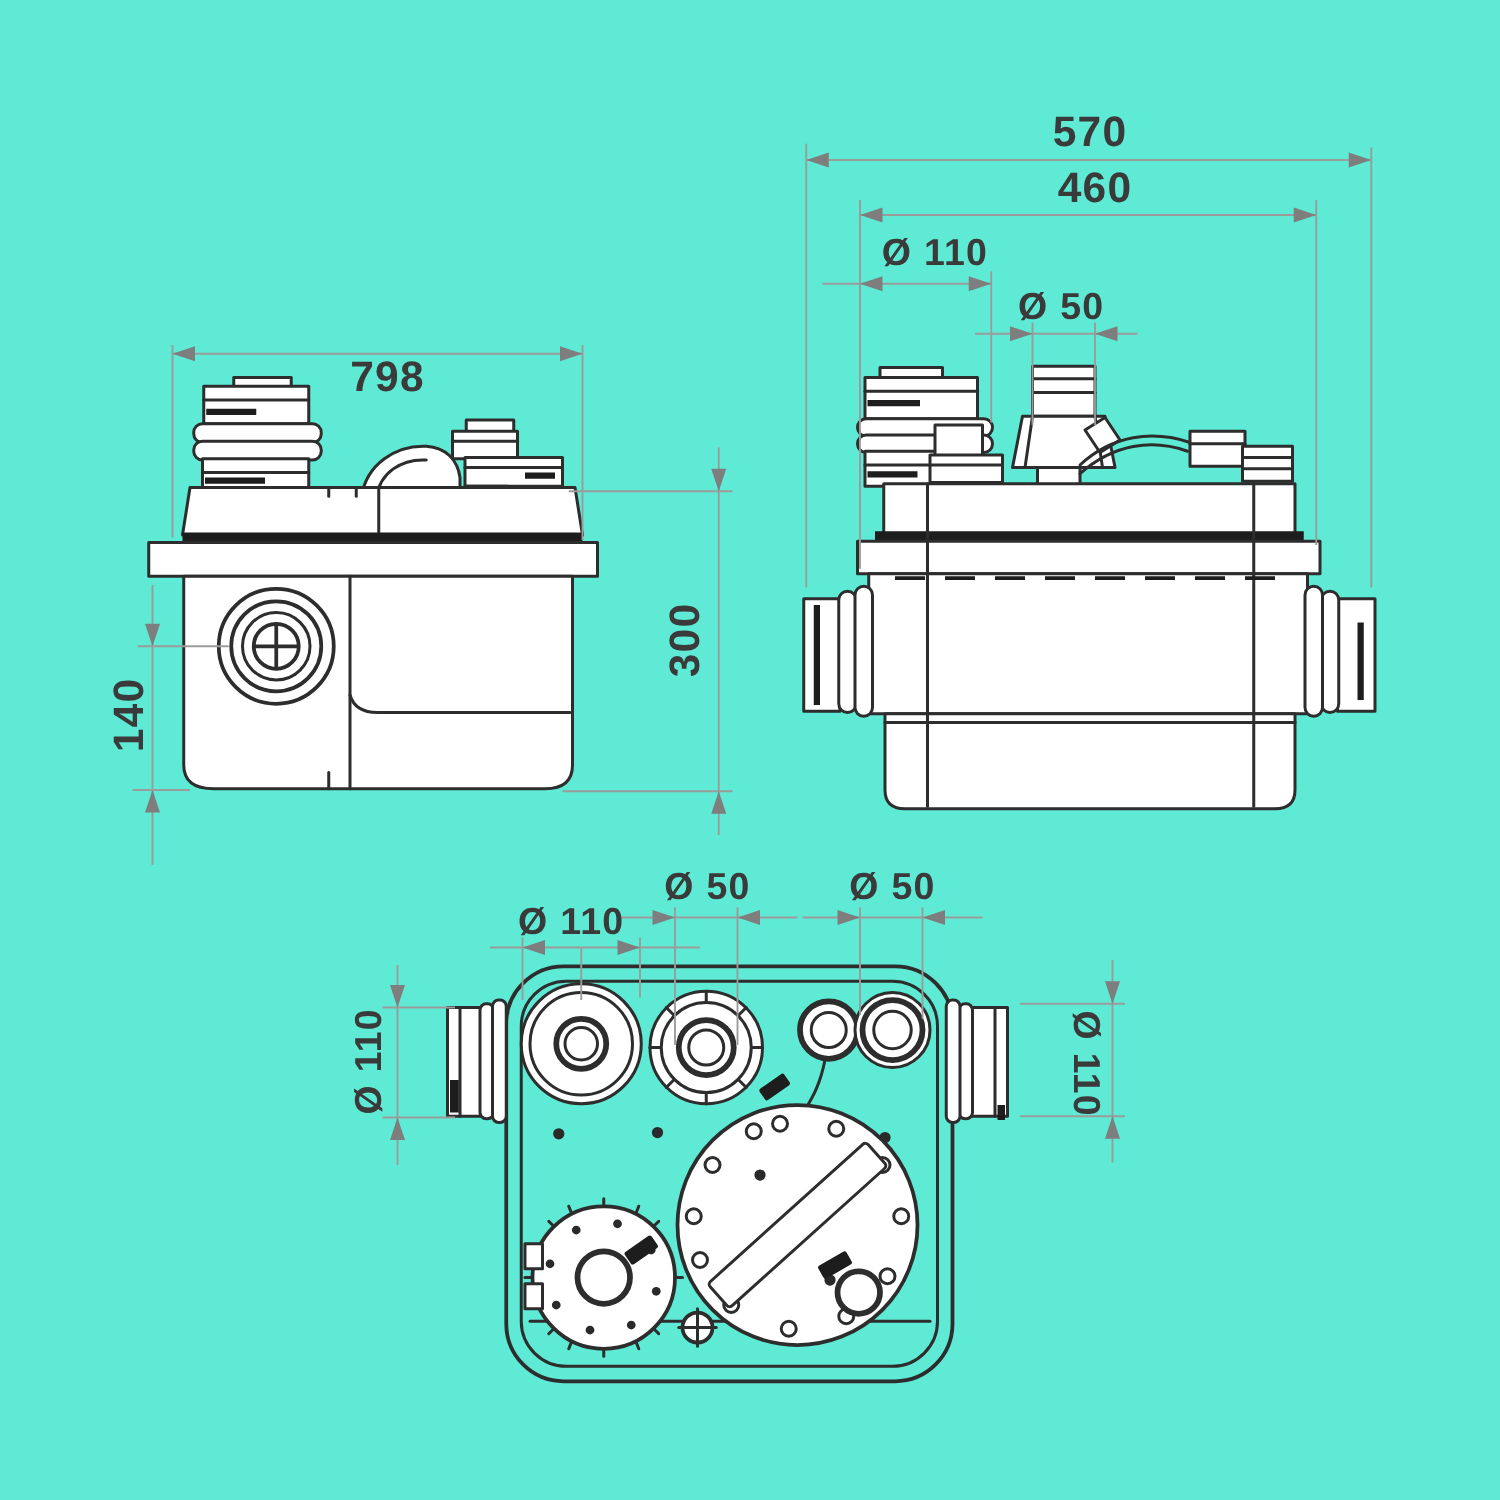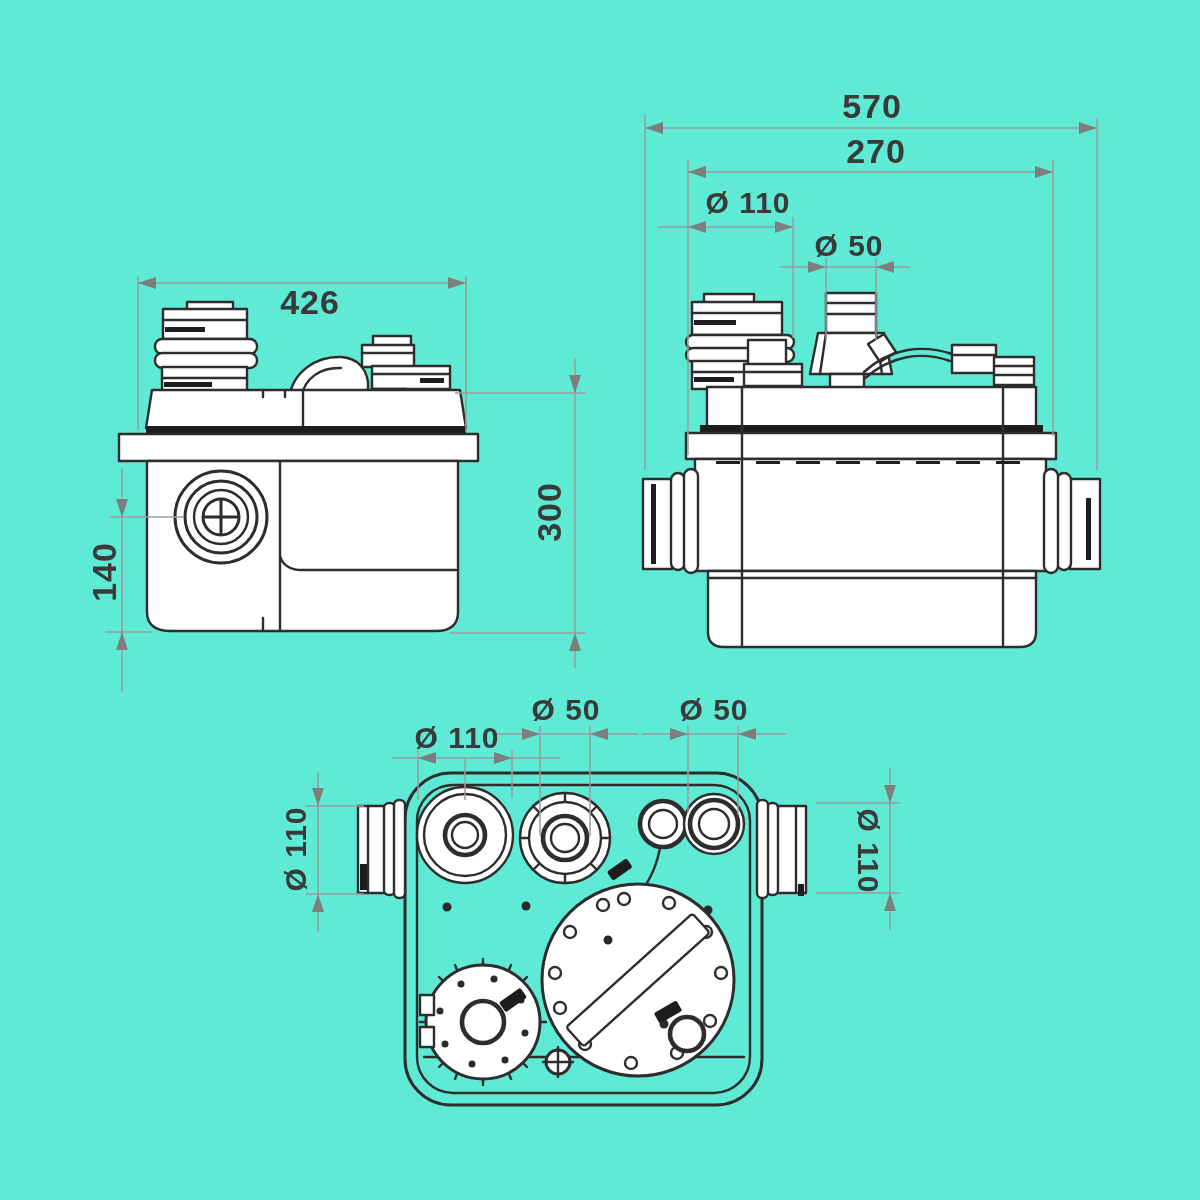--- a/index.html
+++ b/index.html
@@ -361,24 +361,24 @@
 
     <line class="dim" x1="816" y1="803" x2="900" y2="803"></line>
     <line class="dim" x1="816" y1="893" x2="900" y2="893"></line>
     <line class="dim" x1="890" y1="768" x2="890" y2="930"></line>
     <path class="arr" d="M890,803 L884,785 L896,785 Z"></path>
         <path class="arr" d="M890,893 L884,911 L896,911 Z"></path>
   </g>
 </svg>
 
 <div class="lbl" style="left:872px; top:106px;">570</div>
-<div class="lbl" style="left:876px; top:151px;">270</div>
+<div class="lbl" style="left:876px; top:151px;">460</div>
 <div class="lbl small" style="left:748px; top:203px;">Ø 110</div>
 <div class="lbl small" style="left:849px; top:246px;">Ø 50</div>
-<div class="lbl" style="left:310px; top:302px;">426</div>
+<div class="lbl" style="left:310px; top:302px;">798</div>
 <div class="lbl rotccw" style="left:549px; top:512px;">300</div>
 <div class="lbl rotccw" style="left:104px; top:572px;">140</div>
 <div class="lbl small" style="left:457px; top:738px;">Ø 110</div>
 <div class="lbl small" style="left:566px; top:710px;">Ø 50</div>
 <div class="lbl small" style="left:714px; top:710px;">Ø 50</div>
 <div class="lbl small rotccw" style="left:296px; top:849px;">Ø 110</div>
 <div class="lbl small rotcw" style="left:868px; top:851px;">Ø 110</div>
 
 </div>
 

